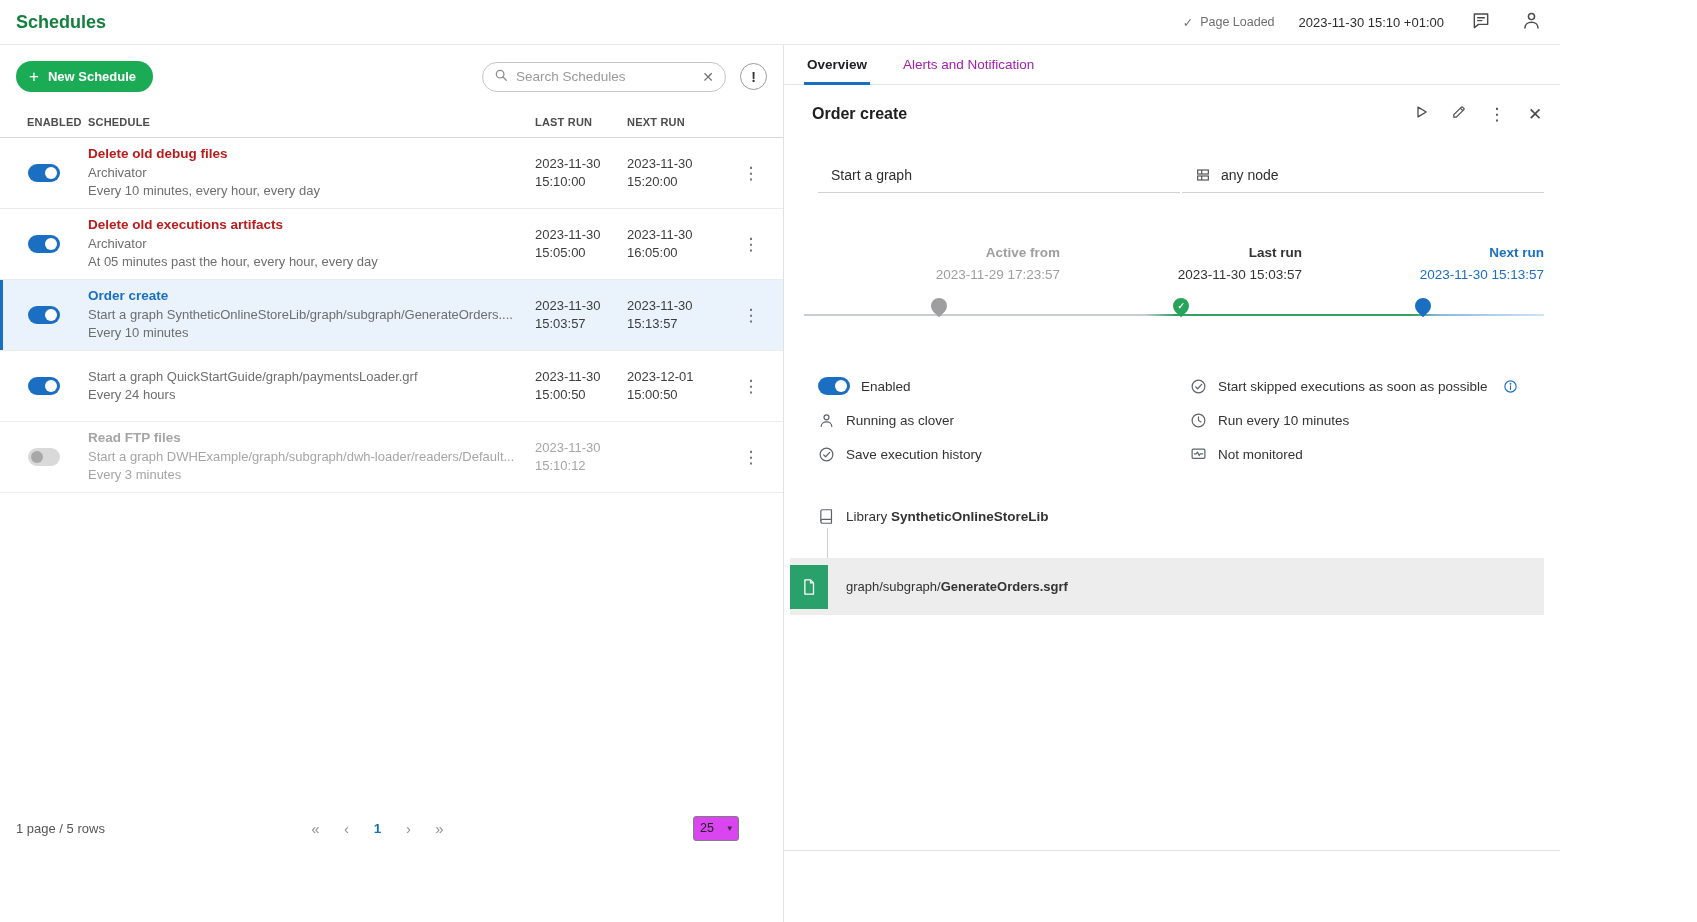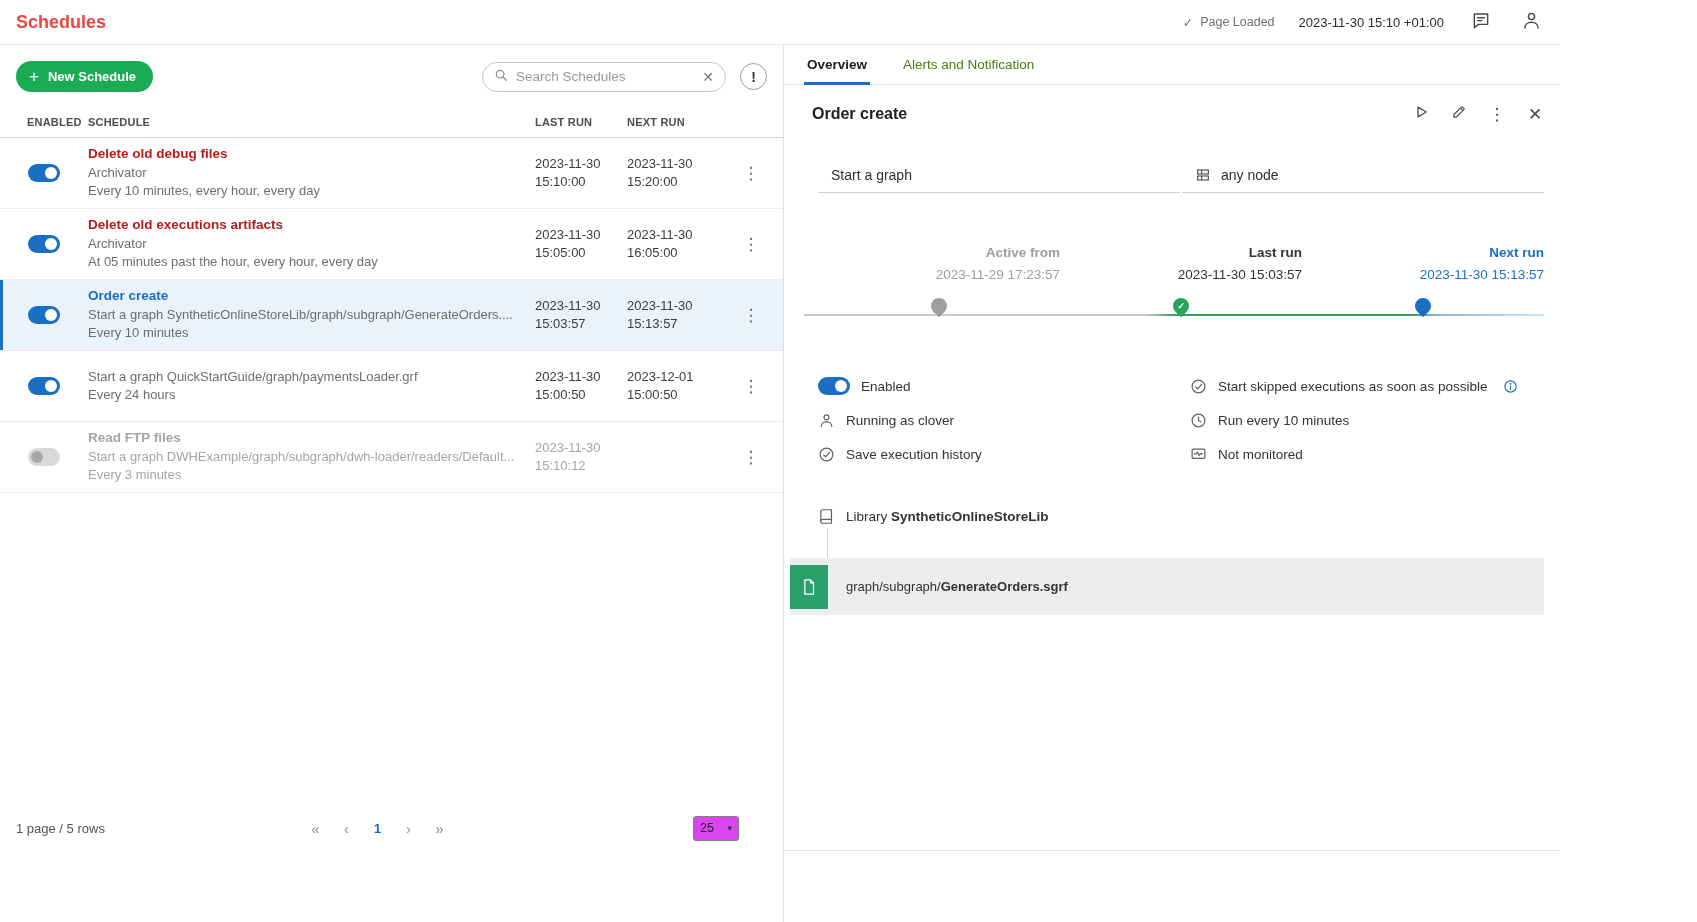--- a/index.html
+++ b/index.html
@@ -2,21 +2,21 @@
 <html><head>
 <meta charset="utf-8">
 <style>
   * { box-sizing: border-box; margin: 0; padding: 0; }
   html,body { width:1697px; height:922px; background:#fff; font-family:"Liberation Sans", sans-serif; color:#333; overflow:hidden; }
   .app { width:1560px; height:100%; }
   button { font-family:"Liberation Sans", sans-serif; }
 
   
   .app-header { height:45px; display:flex; align-items:center; justify-content:space-between; padding:0 16px; border-bottom:1px solid #e8e8e8; }
-  .app-title { font-size:18px; font-weight:bold; color:#ef4444; }
+  .app-title { font-size:18px; font-weight:bold; color:#15803d; }
   .header-right { display:flex; align-items:center; gap:24px; }
   .page-loaded { display:flex; align-items:center; gap:7px; color:#6e6e6e; font-size:12.5px; }
   .timestamp { font-size:13px; color:#2d2d2d; }
   .icon-btn { background:none; border:none; color:#4a4a4a; display:flex; align-items:center; justify-content:center; width:26px; height:26px; cursor:pointer; }
 
   
   .main { display:flex; height:877px; }
 
   
   .left-panel { width:784px; border-right:1px solid #e2e2e2; display:flex; flex-direction:column; }
@@ -56,21 +56,21 @@
   .pg-summary { font-size:13px; color:#555; }
   .pager { display:flex; align-items:center; gap:6px; justify-content:center; }
   .pg-btn { width:25px; height:25px; color:#8f8f8f; font-size:15px; background:none; border:none; display:flex; align-items:center; justify-content:center; cursor:pointer; }
   .pg-current { color:#1b6fc2; font-weight:bold; font-size:13.5px; width:25px; text-align:center; cursor:pointer; }
   .page-size { justify-self:end; width:46px; height:25px; border:1px solid #7f7f7f; border-radius:3px; display:flex; align-items:center; justify-content:space-between; padding:0 6px; font-size:12.5px; color:#222; background:#d946ef; cursor:pointer; }
   .page-size .caret { font-size:9px; color:#333; }
 
   
   .right-panel { flex:1; height:806px; border-bottom:1px solid #e2e2e2; display:flex; flex-direction:column; }
   .tabs { display:flex; gap:30px; padding:0 20px; border-bottom:1px solid #e6e6e6; height:40px; flex:none; }
-  .tab { display:flex; align-items:center; font-size:13.5px; color:#4d7c0f; position:relative; cursor:pointer; padding:0 3px; }
+  .tab { display:flex; align-items:center; font-size:13.5px; color:#a21caf; position:relative; cursor:pointer; padding:0 3px; }
   .tab.active { color:#202124; font-weight:bold; }
   .tab.active::after { content:""; position:absolute; left:0; right:0; bottom:-1px; height:3px; background:#1b6fc2; }
 
   .detail-header { display:flex; justify-content:space-between; align-items:center; padding:16px 12px 10px 28px; }
   .detail-title { font-size:16px; font-weight:bold; color:#202020; }
   .detail-actions { display:flex; align-items:center; gap:12px; }
   .action-btn { background:none; border:none; color:#4a4a4a; width:26px; height:26px; display:flex; align-items:center; justify-content:center; font-size:17px; cursor:pointer; }
 
   .detail-body { padding:6px 16px 0 34px; }
   .fields-row { display:flex; gap:2px; margin-top:14px; }

